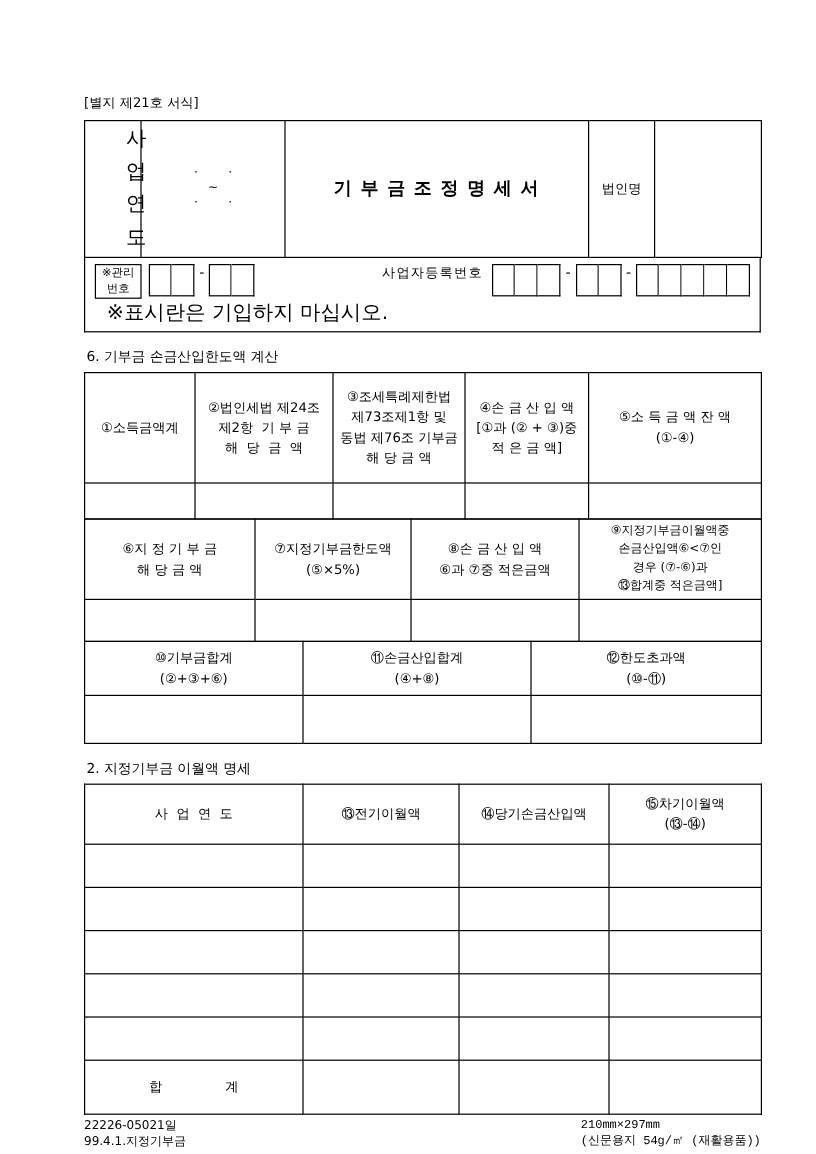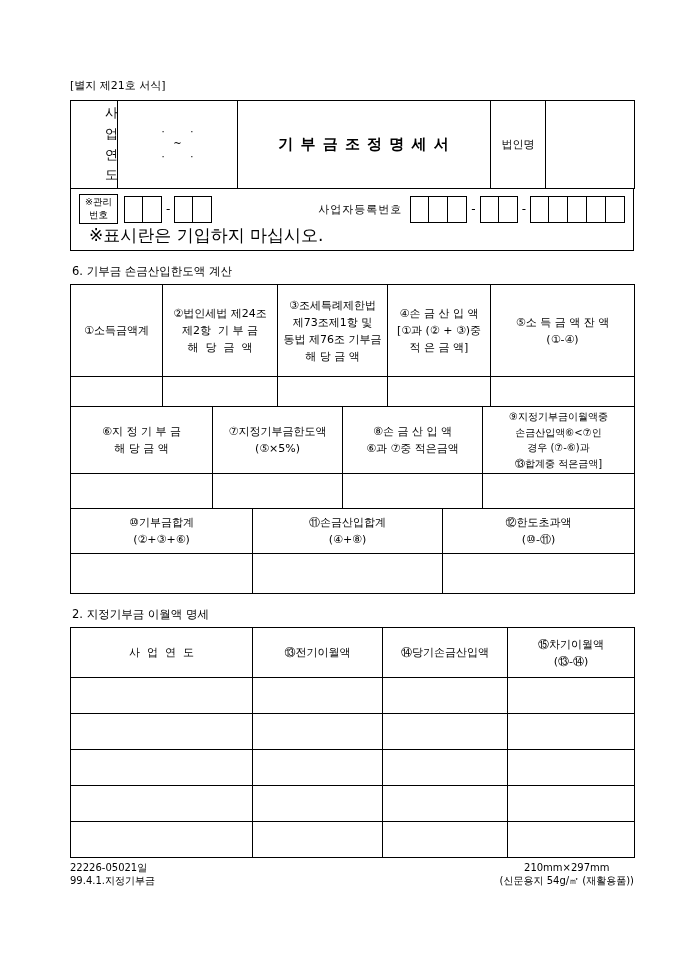--- a/index.html
+++ b/index.html
@@ -15,52 +15,52 @@
   .form-ref { font-size: 11px; margin-bottom: 7px; }
 
   table.t { border-collapse: collapse; table-layout: fixed; width: 564px; }
   table.t td { border: 1px solid #000; font-size: 11px; padding: 2px 3px; vertical-align: middle; }
   .pre { white-space: pre-wrap; }
   .ctr { text-align: center; }
   .hdr td { text-align: center; white-space: pre-wrap; line-height: 1.55; }
 
   
   .header-t td { height: 45px; }
-  .header-t .yr { font-size: 13px; line-height: 1.6; padding-left: 34px; }
+  .header-t .yr { font-size: 17px; line-height: 1.6; padding-left: 34px; }
   .header-t .dates { font-size: 10px; line-height: 1.25; }
   .header-t .title { font-weight: bold; font-size: 15px; letter-spacing: 1px; }
   .header-t .corp { font-size: 11px; }
 
   
   .control-box {
     border: 1px solid #000; border-top: none;
     width: 564px; height: 62px;
     padding: 5px 8px 4px 8px;
     display: flex; flex-direction: column; justify-content: space-between;
   }
-  .control-row { display: flex; align-items: center; }
+  .control-row { display: flex; align-items: flex-start; }
   .mgmt-label {
     border: 1px solid #000; font-size: 9.5px; line-height: 1.35;
     padding: 1px 5px; text-align: center; white-space: pre-wrap; margin-right: 6px;
   }
   .bgrp { display: flex; }
   .bx { width: 19px; height: 27px; border: 1px solid #000; border-left: none; background: #fff; }
   .bgrp .bx:first-child { border-left: 1px solid #000; }
   .dash { padding: 0 4px; font-size: 12px; }
   .bizlabel { margin-left: auto; font-size: 11px; letter-spacing: 1px; margin-right: 8px; }
   .notice { font-size: 17px; padding-left: 10px; }
 
   .sec-title { font-size: 11.5px; margin: 13px 0 5px 2px; }
 
   .bandB, .bandC { margin-top: -1px; }
   .bandB .sm { font-size: 10px; }
   .total-cell { text-align: center; white-space: pre-wrap; font-size: 12px; }
 
   .footer { width: 564px; display: flex; justify-content: space-between; margin-top: 3px; font-size: 10px; line-height: 1.3; }
-  .f-right { text-align: center; }
+  .f-right { text-align: left; font-family: Liberation Mono, monospace; }
 </style>
 </head>
 <body>
 
 <div class="page">
 
   <div class="form-ref">[별지 제21호 서식]</div>
 
   <table class="t header-t">
     <colgroup>
@@ -248,20 +248,26 @@
           <td></td>
           <td></td>
           <td></td>
     </tr>
     <tr style="height:36px">
       <td></td>
           <td></td>
           <td></td>
           <td></td>
     </tr>
+    <tr style="height:45px">
+      <td class="total-cell">합               계</td>
+      <td></td>
+      <td></td>
+      <td></td>
+    </tr>
   </tbody>
     </table>
 
   <div class="footer">
     <div class="f-left">
       <div>22226-05021일</div>
       <div>99.4.1.지정기부금</div>
     </div>
     <div class="f-right">
       <div>210mm×297mm</div>

